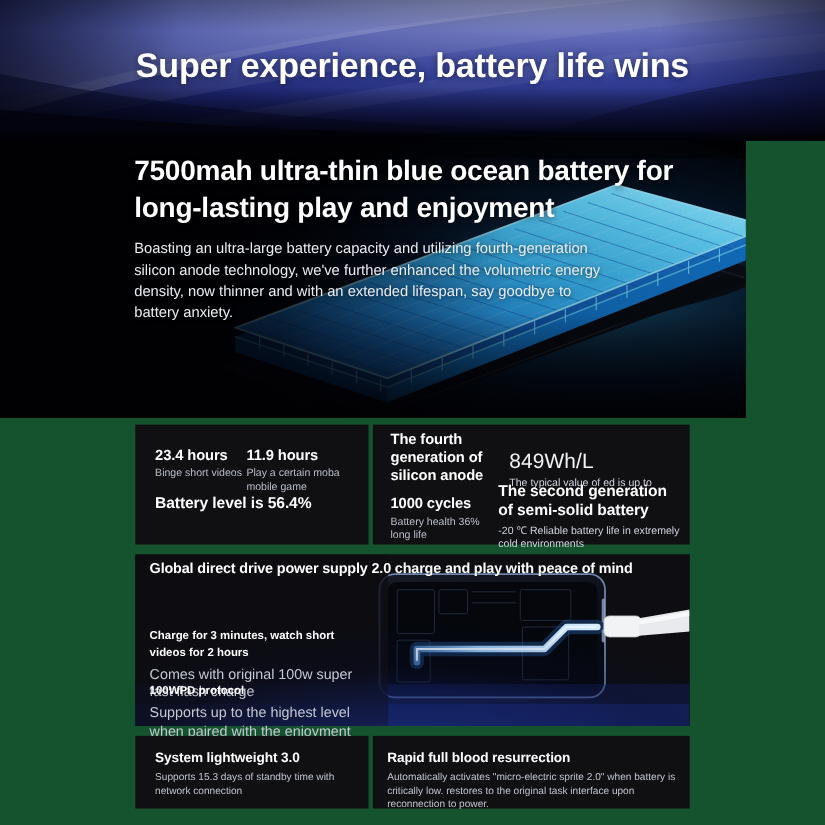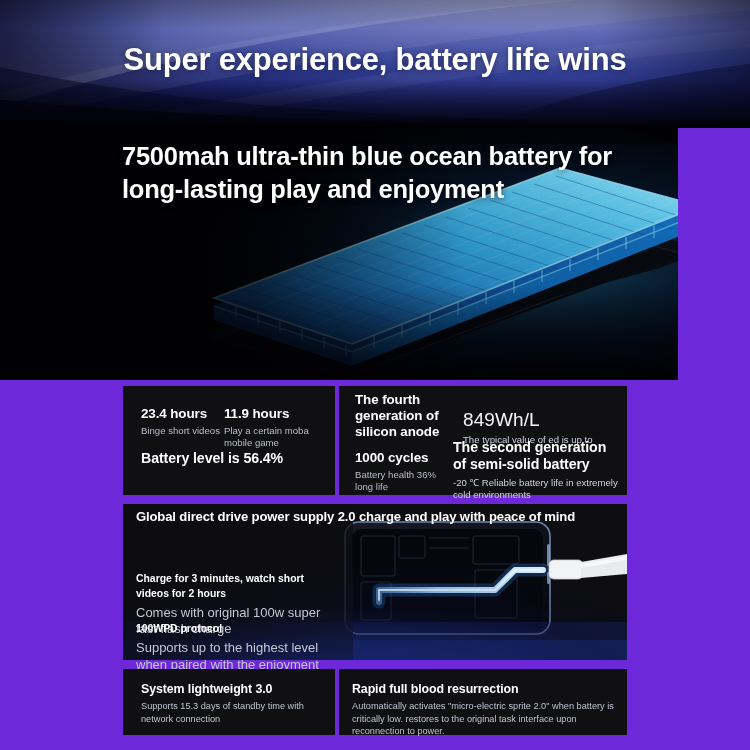--- a/index.html
+++ b/index.html
@@ -11,21 +11,21 @@
     overflow: hidden;
     background: #000000;
     font-family: "Liberation Sans", sans-serif;
     -webkit-font-smoothing: antialiased;
   }
 
   #page {
     position: relative;
     width: 750px;
     height: 750px;
-    background: #6d28d9;
+    background: #14532d;
     overflow: hidden;
   }
 
   
   .banner {
     position: absolute;
     left: 0; top: 0;
     width: 750px; height: 128px;
     overflow: hidden;
     background:
@@ -320,20 +320,21 @@
       <path d="M214,178 L352,224 L700,86" fill="none" stroke="#6fd8ff" stroke-width="1.4" opacity="0.7"></path>
 
       <rect x="0" y="0" width="750" height="252" fill="url(#fadeleft)"></rect>
       <rect x="0" y="0" width="750" height="252" fill="url(#fadebot)"></rect>
       <rect x="0" y="0" width="750" height="16" fill="#010104" opacity="0.55"></rect>
     </svg>
 
     <div class="hero-text">
       <div class="hero-h1">7500mah ultra-thin blue ocean battery for</div>
       <div class="hero-h1">long-lasting play and enjoyment</div>
+      <div class="hero-p">Boasting an ultra-large battery capacity and utilizing fourth-generation silicon anode technology, we've further enhanced the volumetric energy density, now thinner and with an extended lifespan, say goodbye to battery anxiety.</div>
     </div>
   </div>
 
   <div class="panel spec-panel-l"></div>
 
   <div class="blk sL-a">
     <div class="big">23.4 hours</div>
     <div class="sub">Binge short videos</div>
   </div>
 

